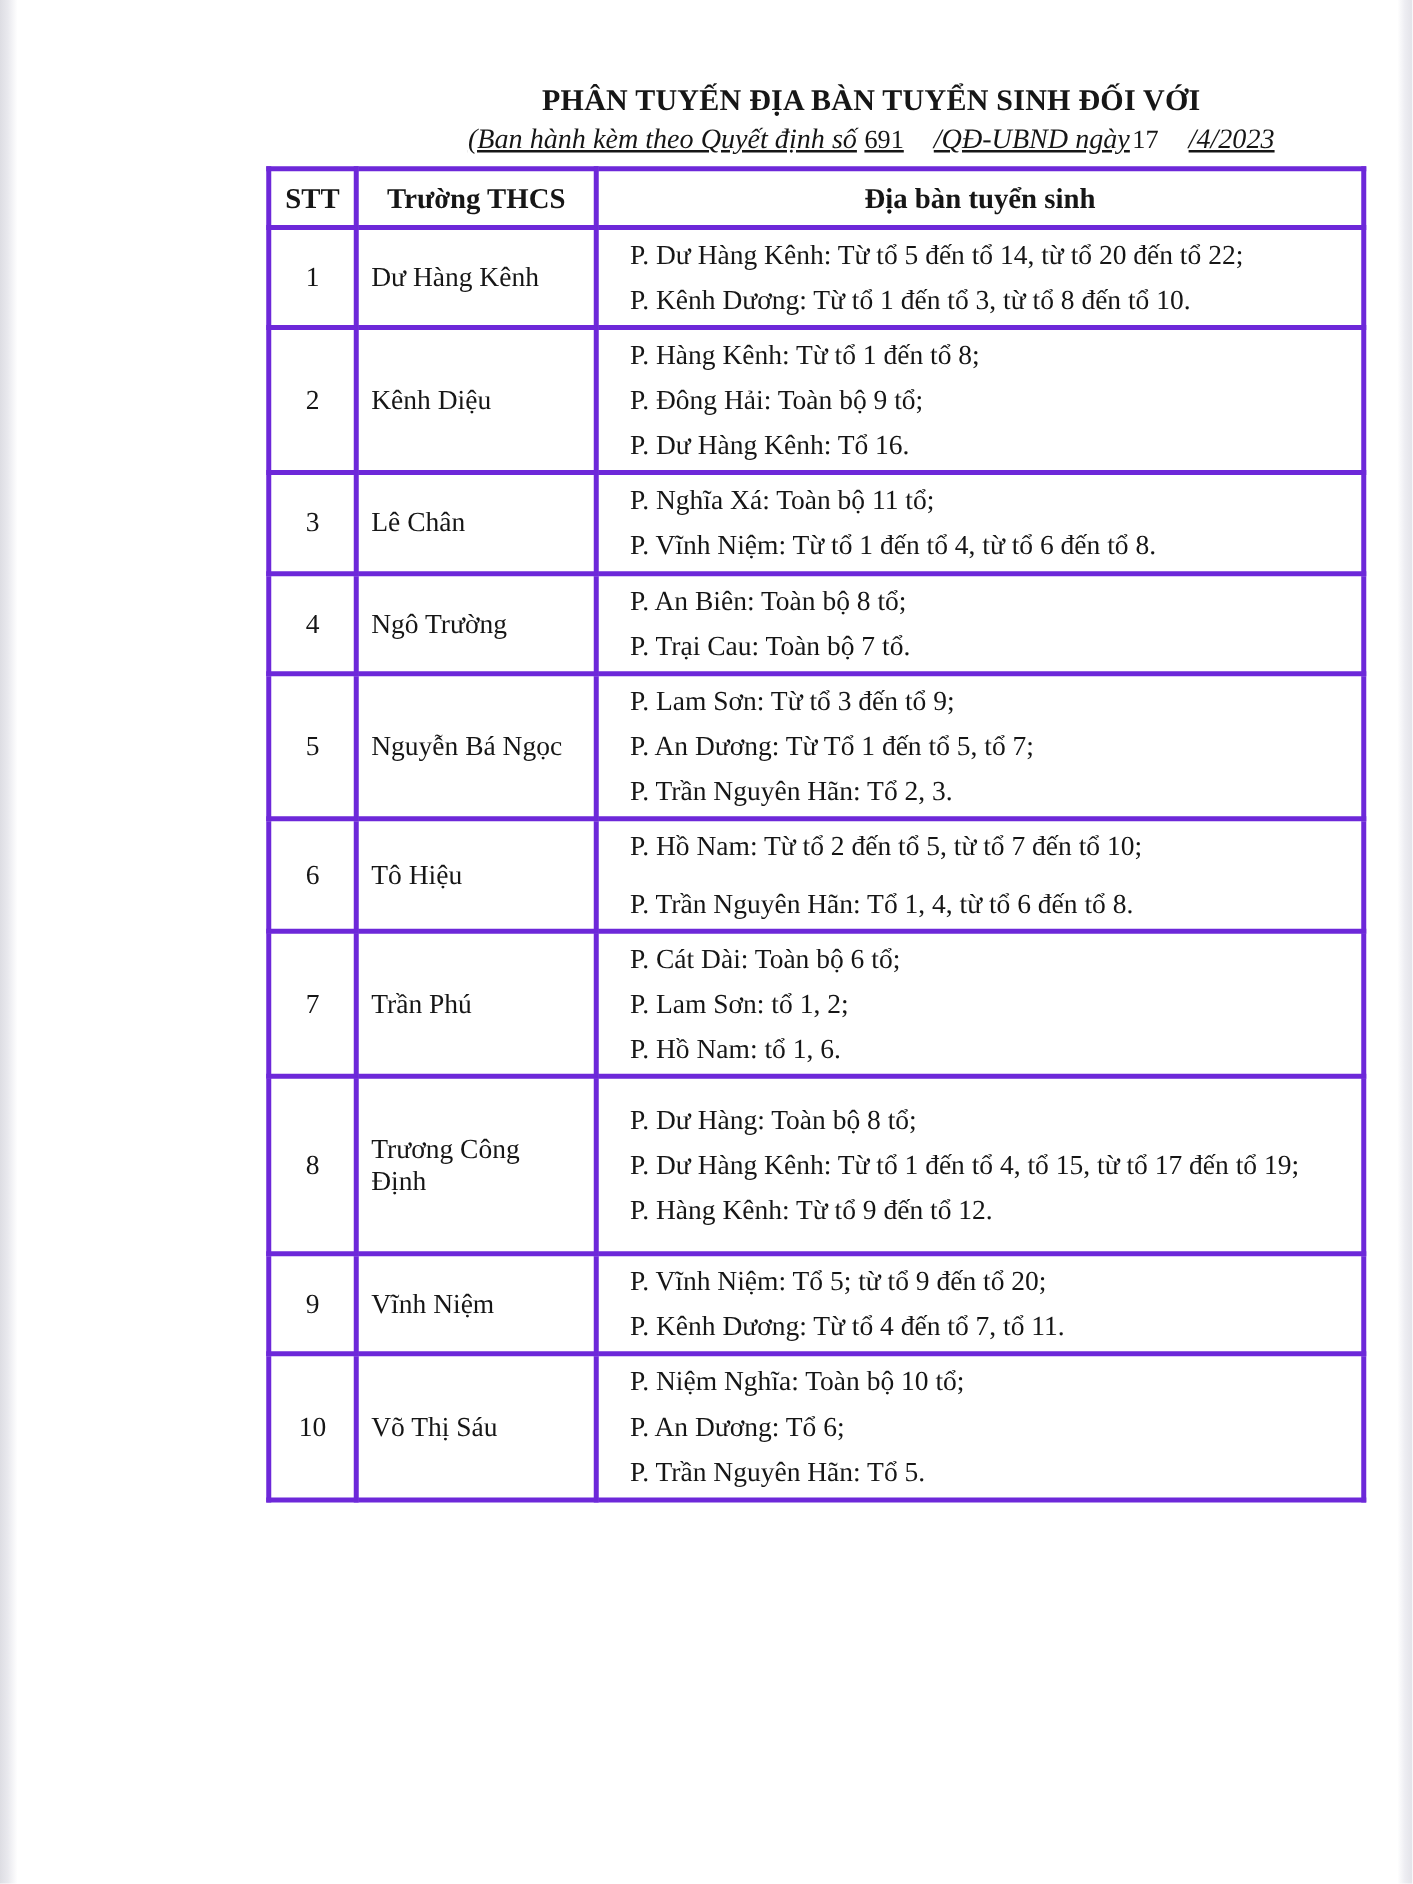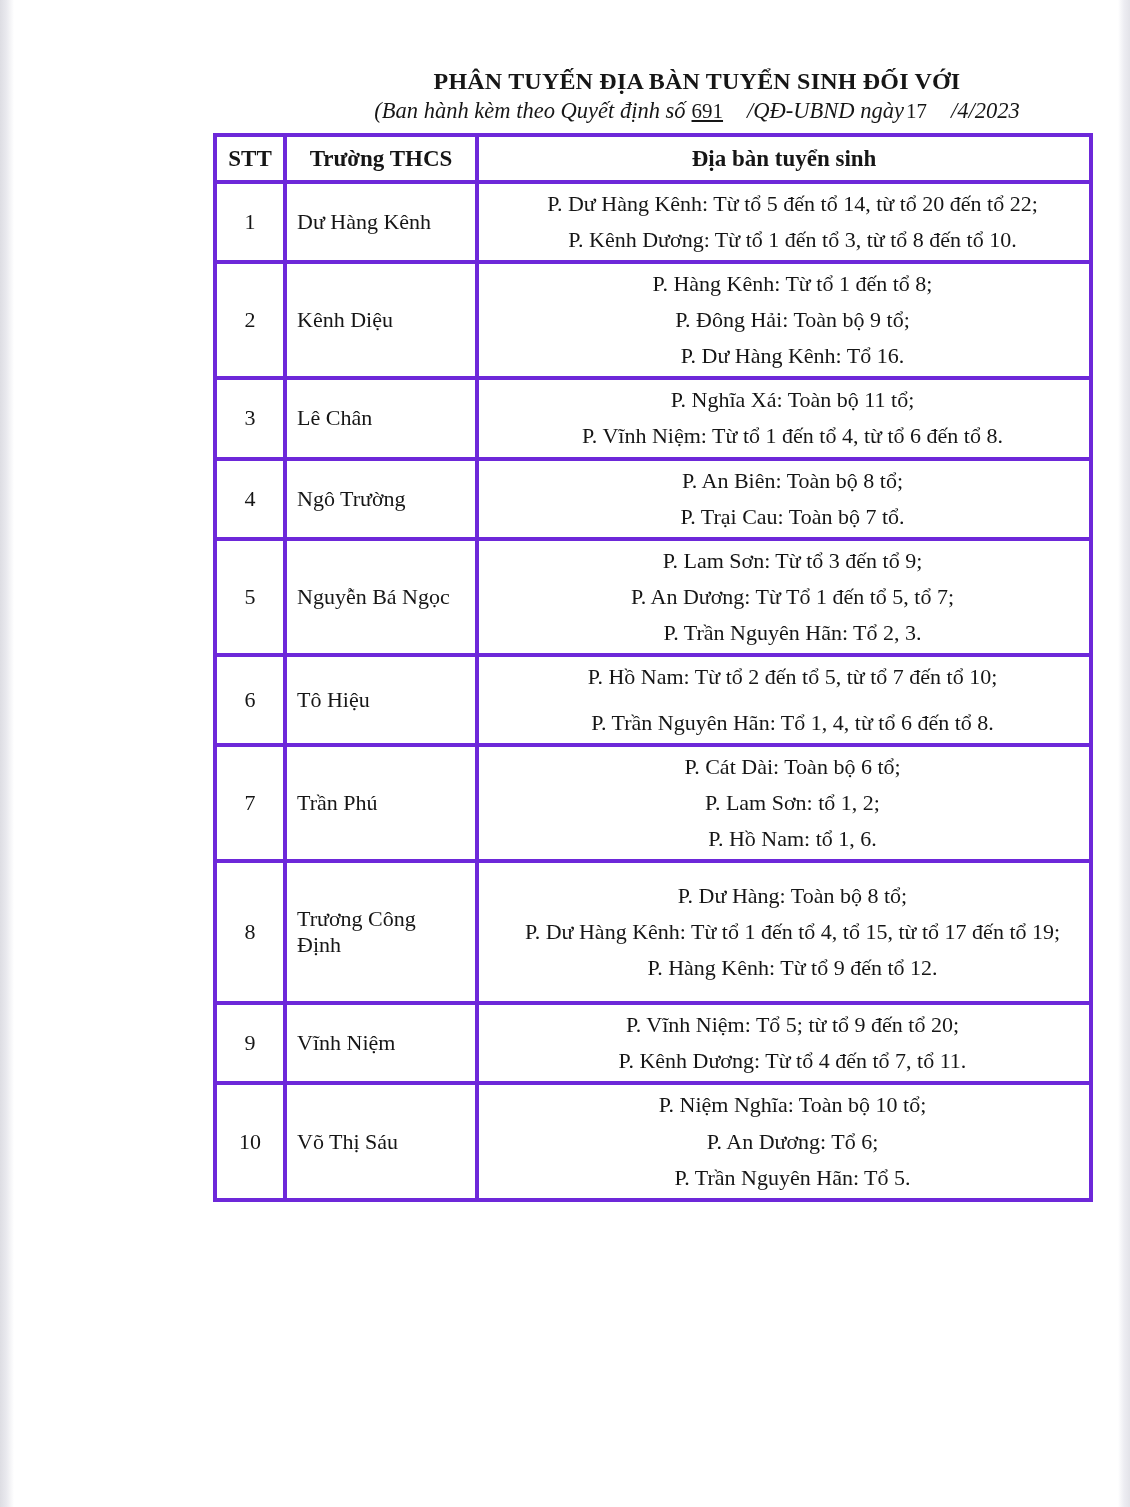--- a/index.html
+++ b/index.html
@@ -42,21 +42,21 @@
   .title-line {
     font-weight: bold;
     font-size: 24px;
     line-height: 30px;
     letter-spacing: 0.2px;
   }
   .subtitle-line {
     font-size: 22.5px;
     line-height: 30px;
   }
-  .it { font-style: italic; }
+  .it { font-style: italic; text-decoration: underline; }
   .num { font-style: normal; font-size: 21px; }
   .num-decision { margin-left: 6px; margin-right: 24px; text-decoration: underline; }
   .num-day { margin-left: 2px; margin-right: 24px; }
 
   table.doc-table {
     margin-top: 7px;
     border-collapse: collapse;
     width: 876px;
     table-layout: fixed;
     border: 3px solid #3d3d3d;
@@ -72,21 +72,21 @@
   .doc-table col.c-areas  { width: 614px; }
 
   .doc-table thead th {
     font-weight: bold;
     text-align: center;
     height: 39px;
     font-size: 23px;
   }
   td.stt { text-align: center; }
   td.school { text-align: left; padding-left: 10px; padding-right: 24px; }
-  td.areas { text-align: center; padding-left: 25px; padding-right: 8px; }
+  td.areas { text-align: left; padding-left: 25px; padding-right: 8px; }
   td.areas .line { line-height: 1.64; }
 
   
   tbody tr:nth-child(1)  td { height: 71px; }
   tbody tr:nth-child(2)  td { height: 106px; border-radius: 14px; }
   tbody tr:nth-child(3)  td { height: 68px; }
   tbody tr:nth-child(4)  td { height: 71px; }
   tbody tr:nth-child(5)  td { height: 106px; }
   tbody tr:nth-child(6)  td { height: 76px; }
   tbody tr:nth-child(7)  td { height: 106px; }

